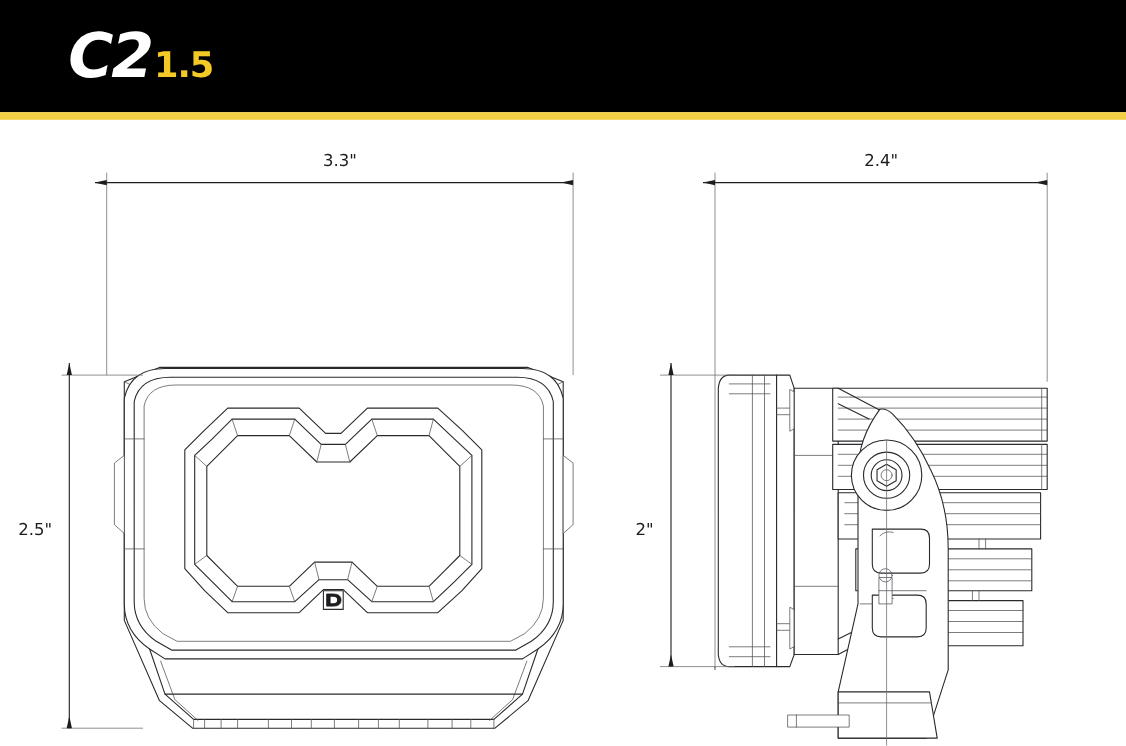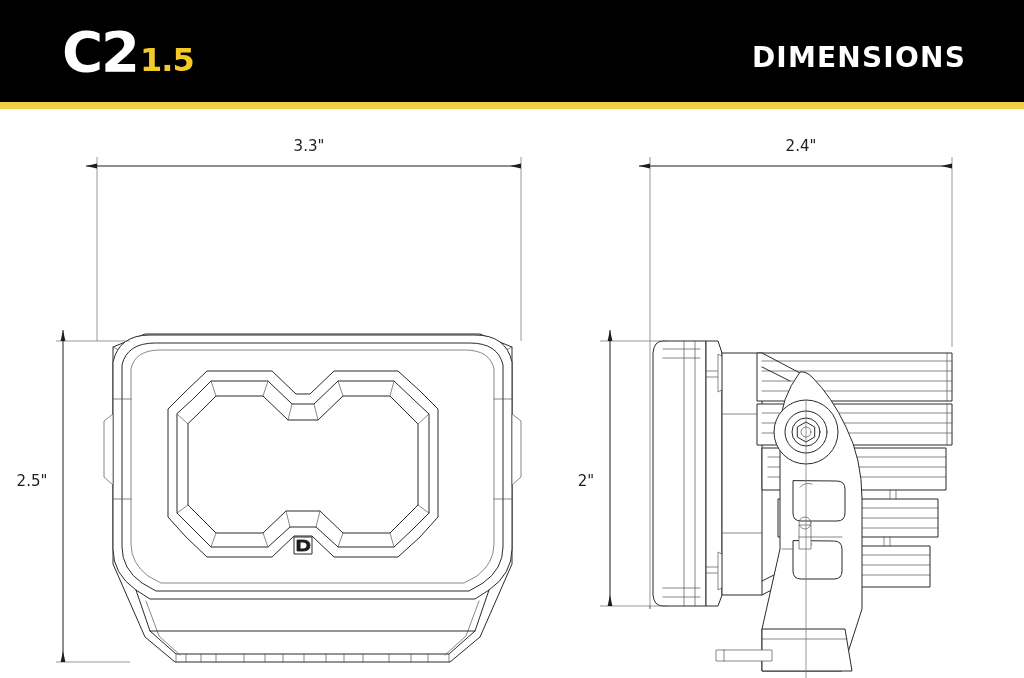--- a/index.html
+++ b/index.html
@@ -42,20 +42,21 @@
     align-items: baseline;
     user-select: none;
   }
   .logo-main {
     font-family: "DejaVu Sans", sans-serif;
     font-size: 56px;
     font-weight: bold;
     color: #ffffff;
     letter-spacing: -2px;
     line-height: 1;
+    font-style: italic;
   }
   .logo-sub {
     font-family: "DejaVu Sans", sans-serif;
     font-size: 32px;
     font-weight: bold;
     color: #f2c927;
     letter-spacing: -1px;
     line-height: 1;
     margin-left: 2px;
   }
@@ -131,21 +132,20 @@
   .dim-arrow { fill: #1d1d20; }
 </style>
 </head>
 <body>
 
 <div class="header">
   <div class="logo">
     <span class="logo-main">C2</span>
     <span class="logo-sub">1.5</span>
   </div>
-  <div class="header-title">DIMENSIONS</div>
 </div>
 <div class="accent-bar"></div>
 
 <div class="canvas">
 <svg width="1024" height="569" viewBox="0 0 1024 569" xmlns="http://www.w3.org/2000/svg">
 
   <defs>
     <marker id="arrL" markerWidth="12" markerHeight="8" refX="11" refY="4" orient="auto" markerUnits="userSpaceOnUse">
       <path d="M11,4 L0,4" stroke="#1d1d20" stroke-width="1" fill="none"></path>
       <path d="M0,4 L11,1.6 L11,6.4 Z" class="dim-arrow"></path>

